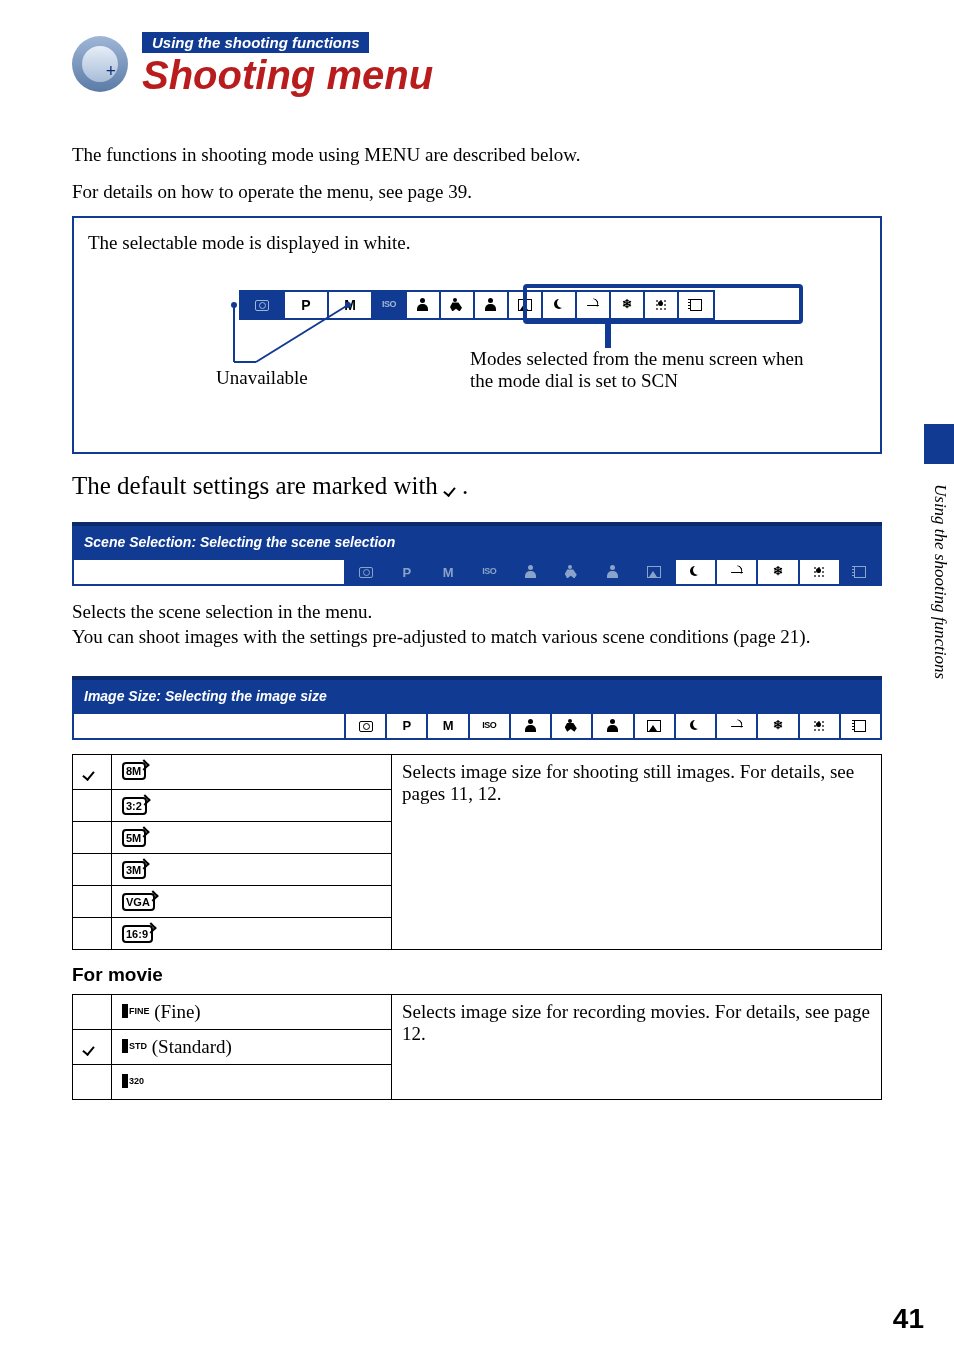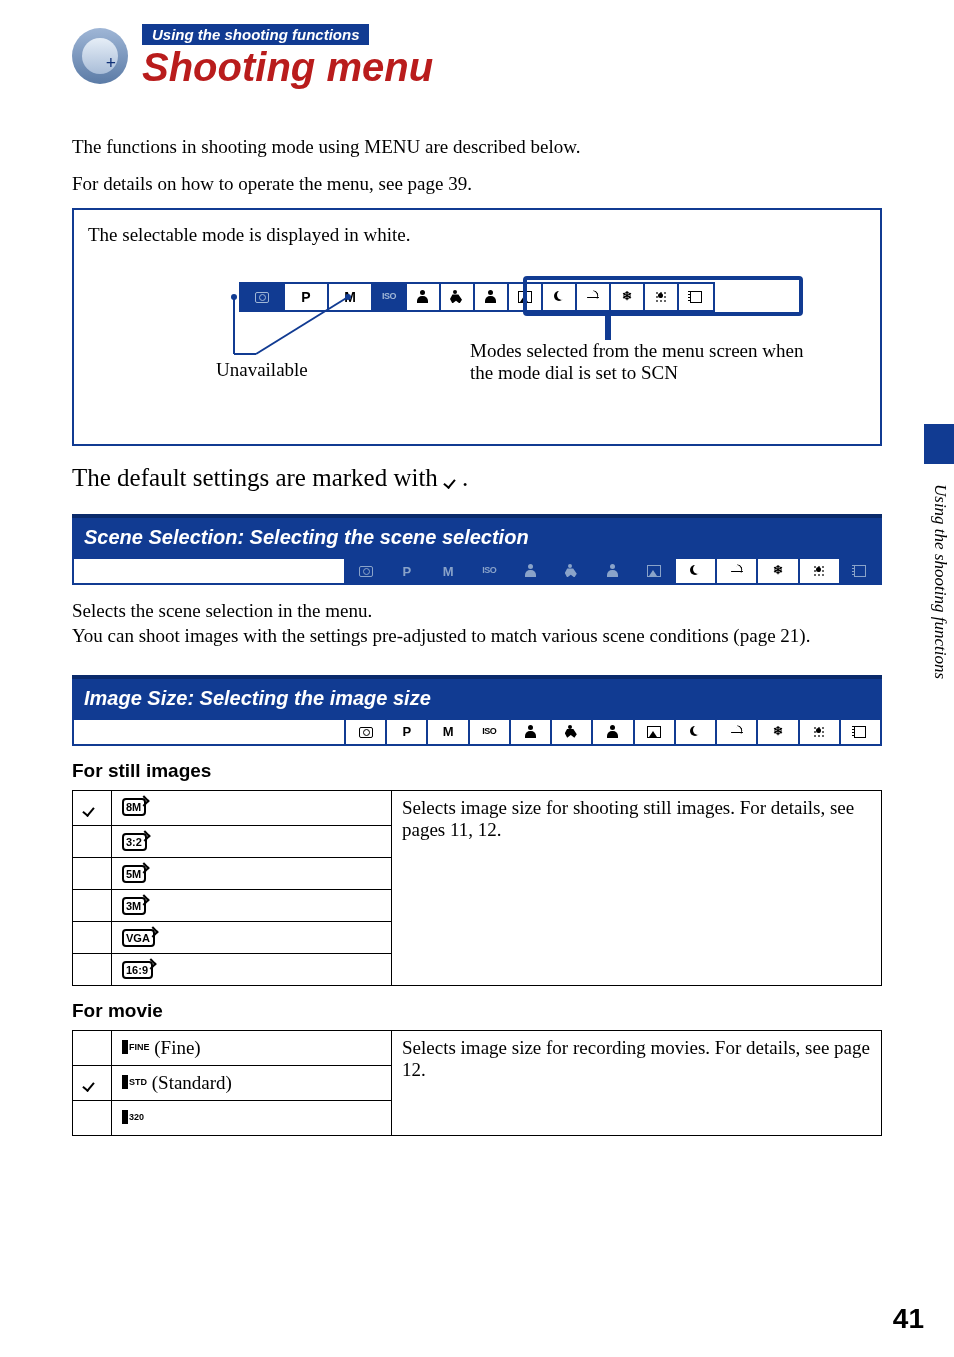--- a/index.html
+++ b/index.html
@@ -1,17 +1,17 @@
 <!DOCTYPE html>
 <html><head>
 <meta charset="utf-8">
 <style>
   * { box-sizing: border-box; margin: 0; padding: 0; }
   html, body { width: 954px; height: 1357px; font-family: "Times New Roman", serif; background: #fff; color: #000; }
-  .page { position: relative; width: 954px; height: 1357px; padding: 24px 72px 40px 72px; }
+  .page { position: relative; width: 954px; height: 1357px; padding: 32px 72px 40px 72px; }
   .header { display: flex; align-items: center; gap: 14px; margin-bottom: 48px; }
   .header-icon { width: 56px; height: 56px; border-radius: 50%; background: linear-gradient(180deg,#9fb6d6 0%, #5b7ba6 100%); position: relative; flex-shrink: 0; }
   .header-icon::before { content:""; position:absolute; inset:10px; border-radius:50%; background: linear-gradient(180deg,#e6eef7,#a9bdd8); }
   .header-icon::after { content:"+"; position:absolute; right:12px; bottom:10px; color:#0e2f77; font-weight:bold; font-size:18px; }
   .header-text .chapter { color:#fff; background:#113b92; padding:2px 10px; font-style:italic; font-family: Arial, sans-serif; font-weight:bold; font-size:15px; display:inline-block; }
   .header-text h1 { color:#b91c1c; font-family: Arial, sans-serif; font-weight:900; font-size:40px; font-style:italic; line-height:1; margin-top:2px; }
   .intro { font-size:19px; line-height:1.3; margin-bottom:12px; }
   .mode-box { border:2px solid #113b92; padding:14px 14px 22px 14px; margin-bottom:18px; }
   .mode-box .caption { font-size:19px; margin-bottom:36px; }
   .mode-strip-wrap { position:relative; display:flex; justify-content:center; }
@@ -19,21 +19,21 @@
   .mode-strip .cell { width:34px; display:flex; align-items:center; justify-content:center; font-family: Arial, sans-serif; font-size:14px; font-weight:bold; border-right:2px solid #113b92; background:#113b92; color:#fff; position:relative; }
   .mode-strip .cell:last-child { border-right:none; }
   .mode-strip .cell.white { background:#fff; color:#000; }
   .mode-strip .cell.grey { background:#113b92; color:#9fb6d6; }
   .mode-strip .cell.wide { width:44px; }
   .scn-box { position:absolute; border:4px solid #113b92; border-radius:4px; pointer-events:none; }
   .annot { position:absolute; font-size:19px; }
   .default-row { font-size:25px; margin-bottom:22px; }
   .check-inline { display:inline-block; width:18px; height:14px; position:relative; top:1px; }
   .check-inline::before { content:""; position:absolute; left:2px; top:4px; width:5px; height:9px; border:2px solid #000; border-top:none; border-left:none; transform:rotate(40deg); }
-  .section-bar { background:#113b92; color:#fff; font-family: Arial, sans-serif; font-weight:bold; font-style:italic; font-size:20px; padding:8px 12px; border-top:4px solid #0a2a6b; }
+  .section-bar { background:#113b92; color:#fff; font-family: Arial, sans-serif; font-weight:bold; font-style:italic; font-size:14px; padding:8px 12px; border-top:4px solid #0a2a6b; }
   .ability-strip { display:flex; height:28px; border:2px solid #113b92; margin-bottom:14px; }
   .ability-strip .acell { flex:1; display:flex; align-items:center; justify-content:center; font-family:Arial,sans-serif; font-size:13px; font-weight:bold; border-right:2px solid #113b92; position:relative; }
   .ability-strip .acell:last-child { border-right:none; }
   .ability-strip .left-spacer { flex: 0 0 272px; border-right:2px solid #113b92; background:#fff; }
   .acell.avail { background:#fff; color:#000; }
   .acell.unavail { background:#113b92; color:#8aa3c9; }
   .para { font-size:19px; line-height:1.3; margin-bottom:26px; }
   .subhead { font-family: Arial, sans-serif; font-weight:bold; font-size:19px; margin:14px 0 8px 0; }
   table.opts { width:100%; border-collapse:collapse; font-size:19px; }
   table.opts td { border:1px solid #000; padding:6px 10px; vertical-align:top; }
@@ -219,21 +219,20 @@
         <span class="g g-snow"></span>
       </div>
       <div class="acell avail">
         <span class="g g-fire"></span>
       </div>
       <div class="acell avail">
         <span class="g g-film"></span>
       </div>
     </div>
 
-  <div class="subhead">For still images</div>
   <table class="opts">
     <tbody id="still-body">
         <tr>
           <td class="check"><span class="check-inline"></span></td>
           <td class="iconcell"><span class="sz-icon">8M</span></td>
           <td rowspan="6">Selects image size for shooting still images. For details, see pages 11, 12.</td>
         </tr>
         <tr>
           <td class="check"></td>
           <td class="iconcell"><span class="sz-icon">3:2</span></td>

